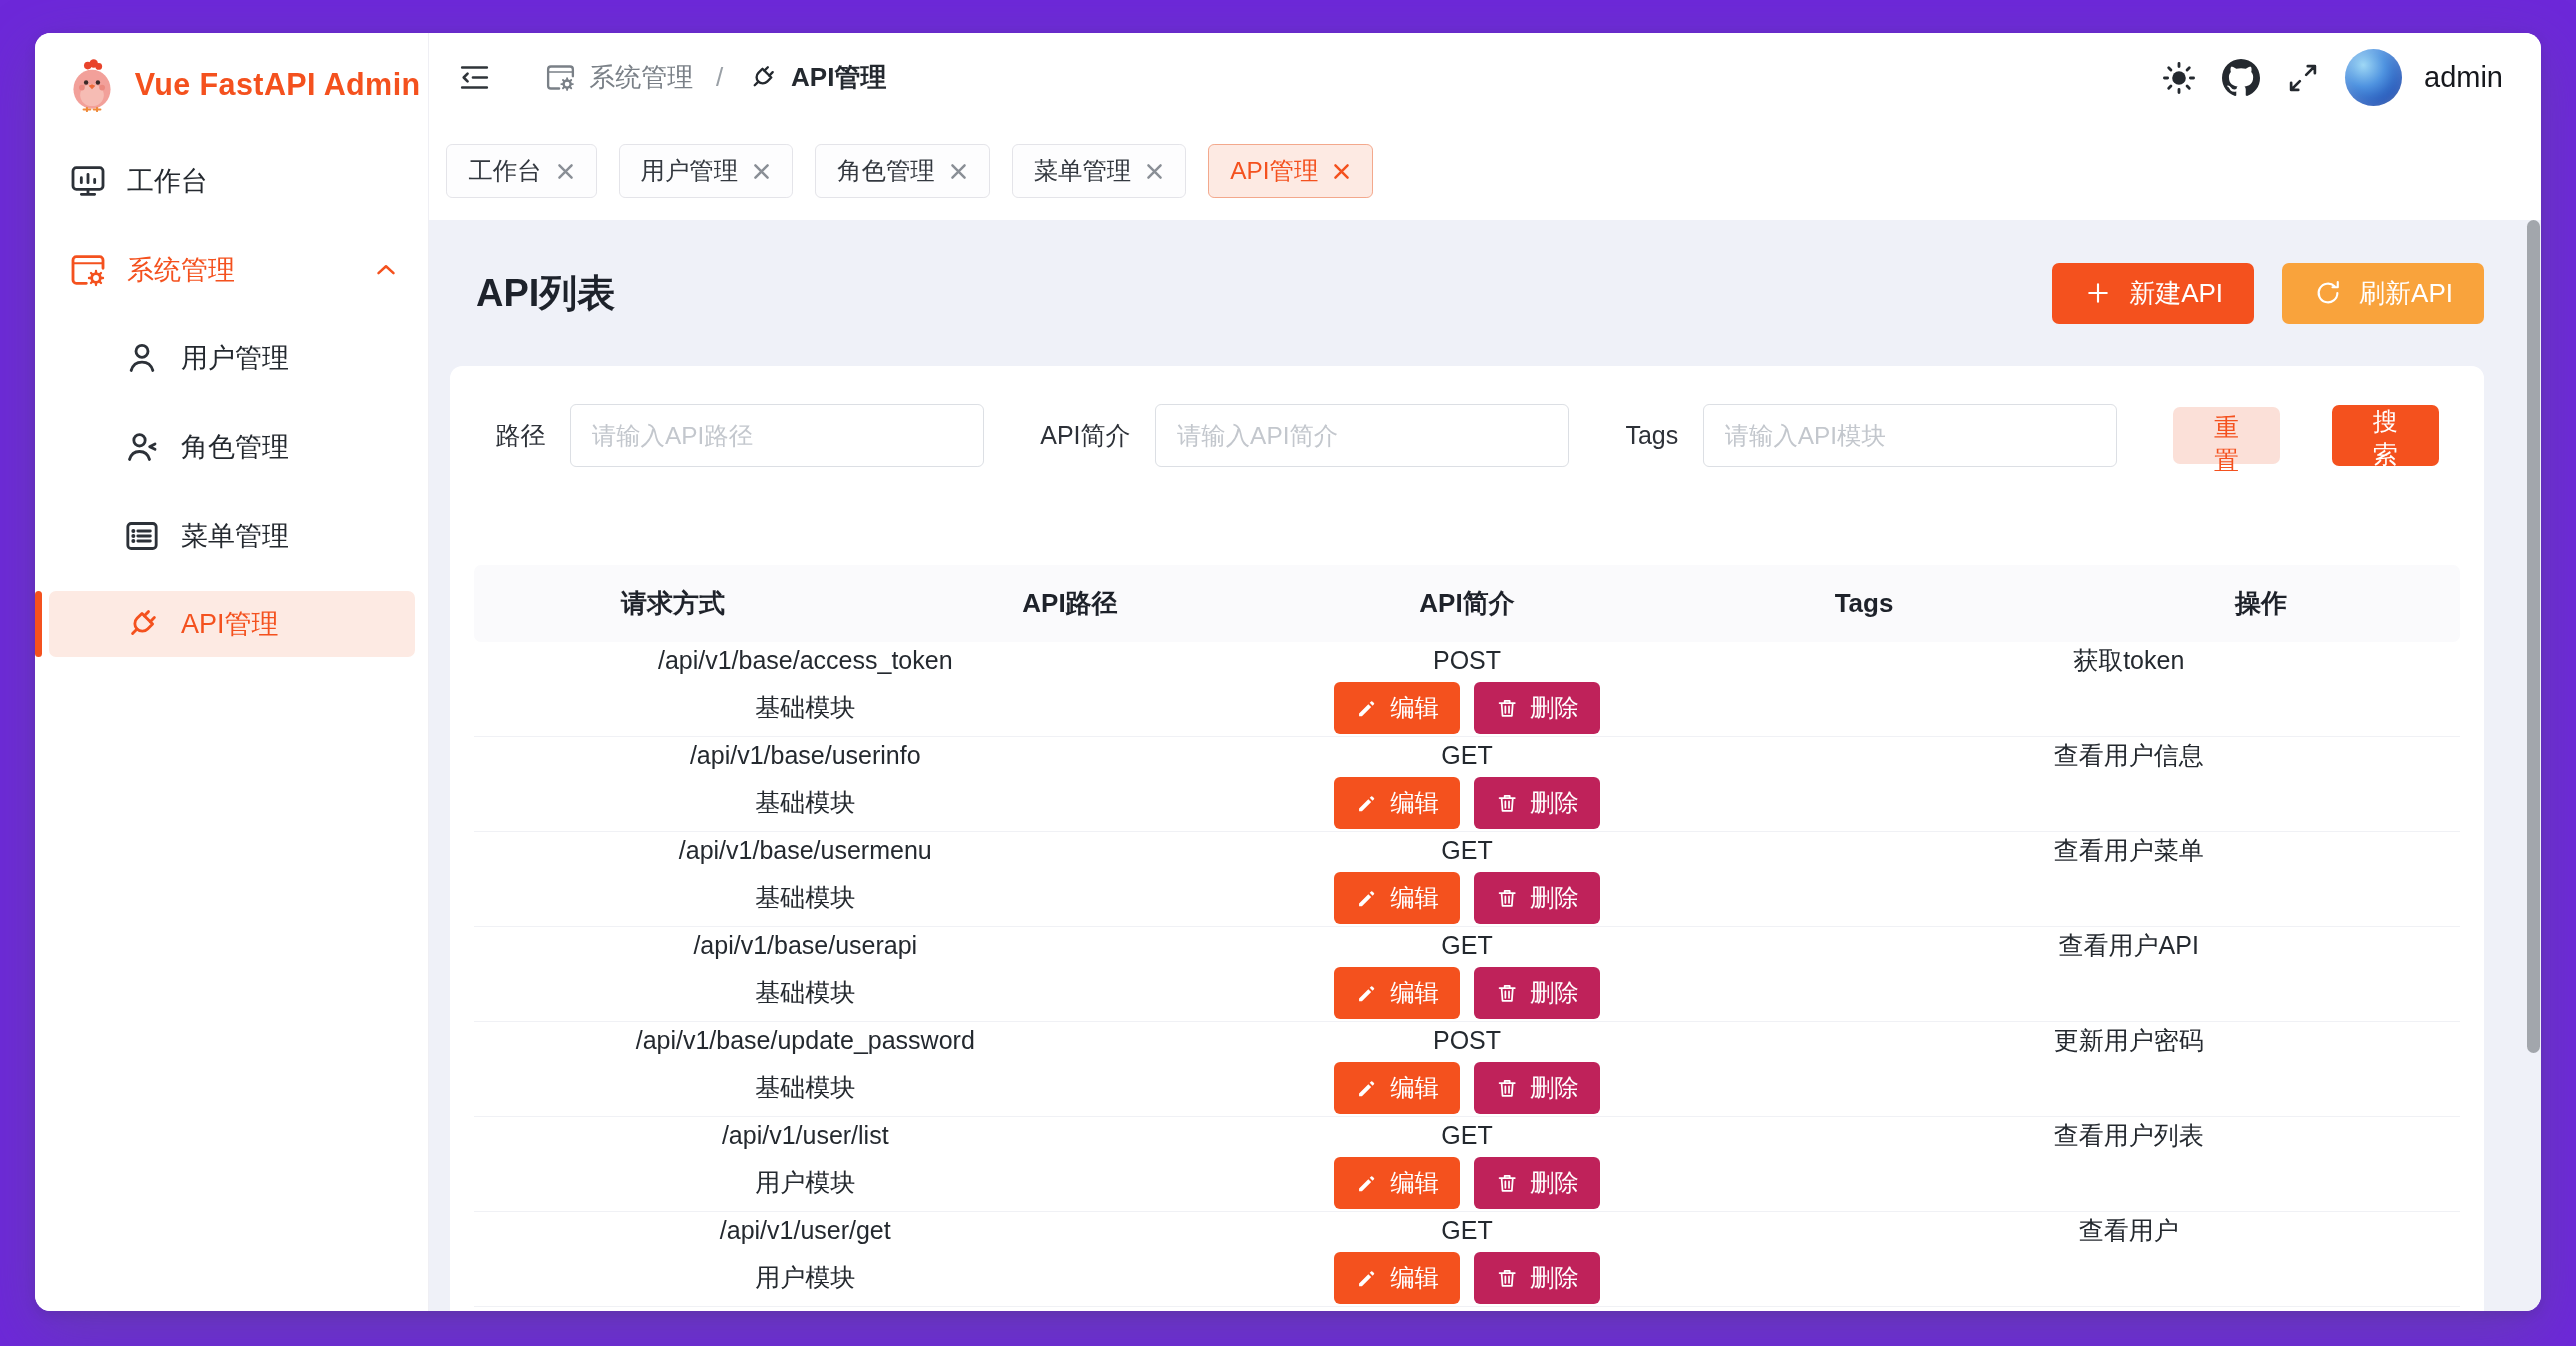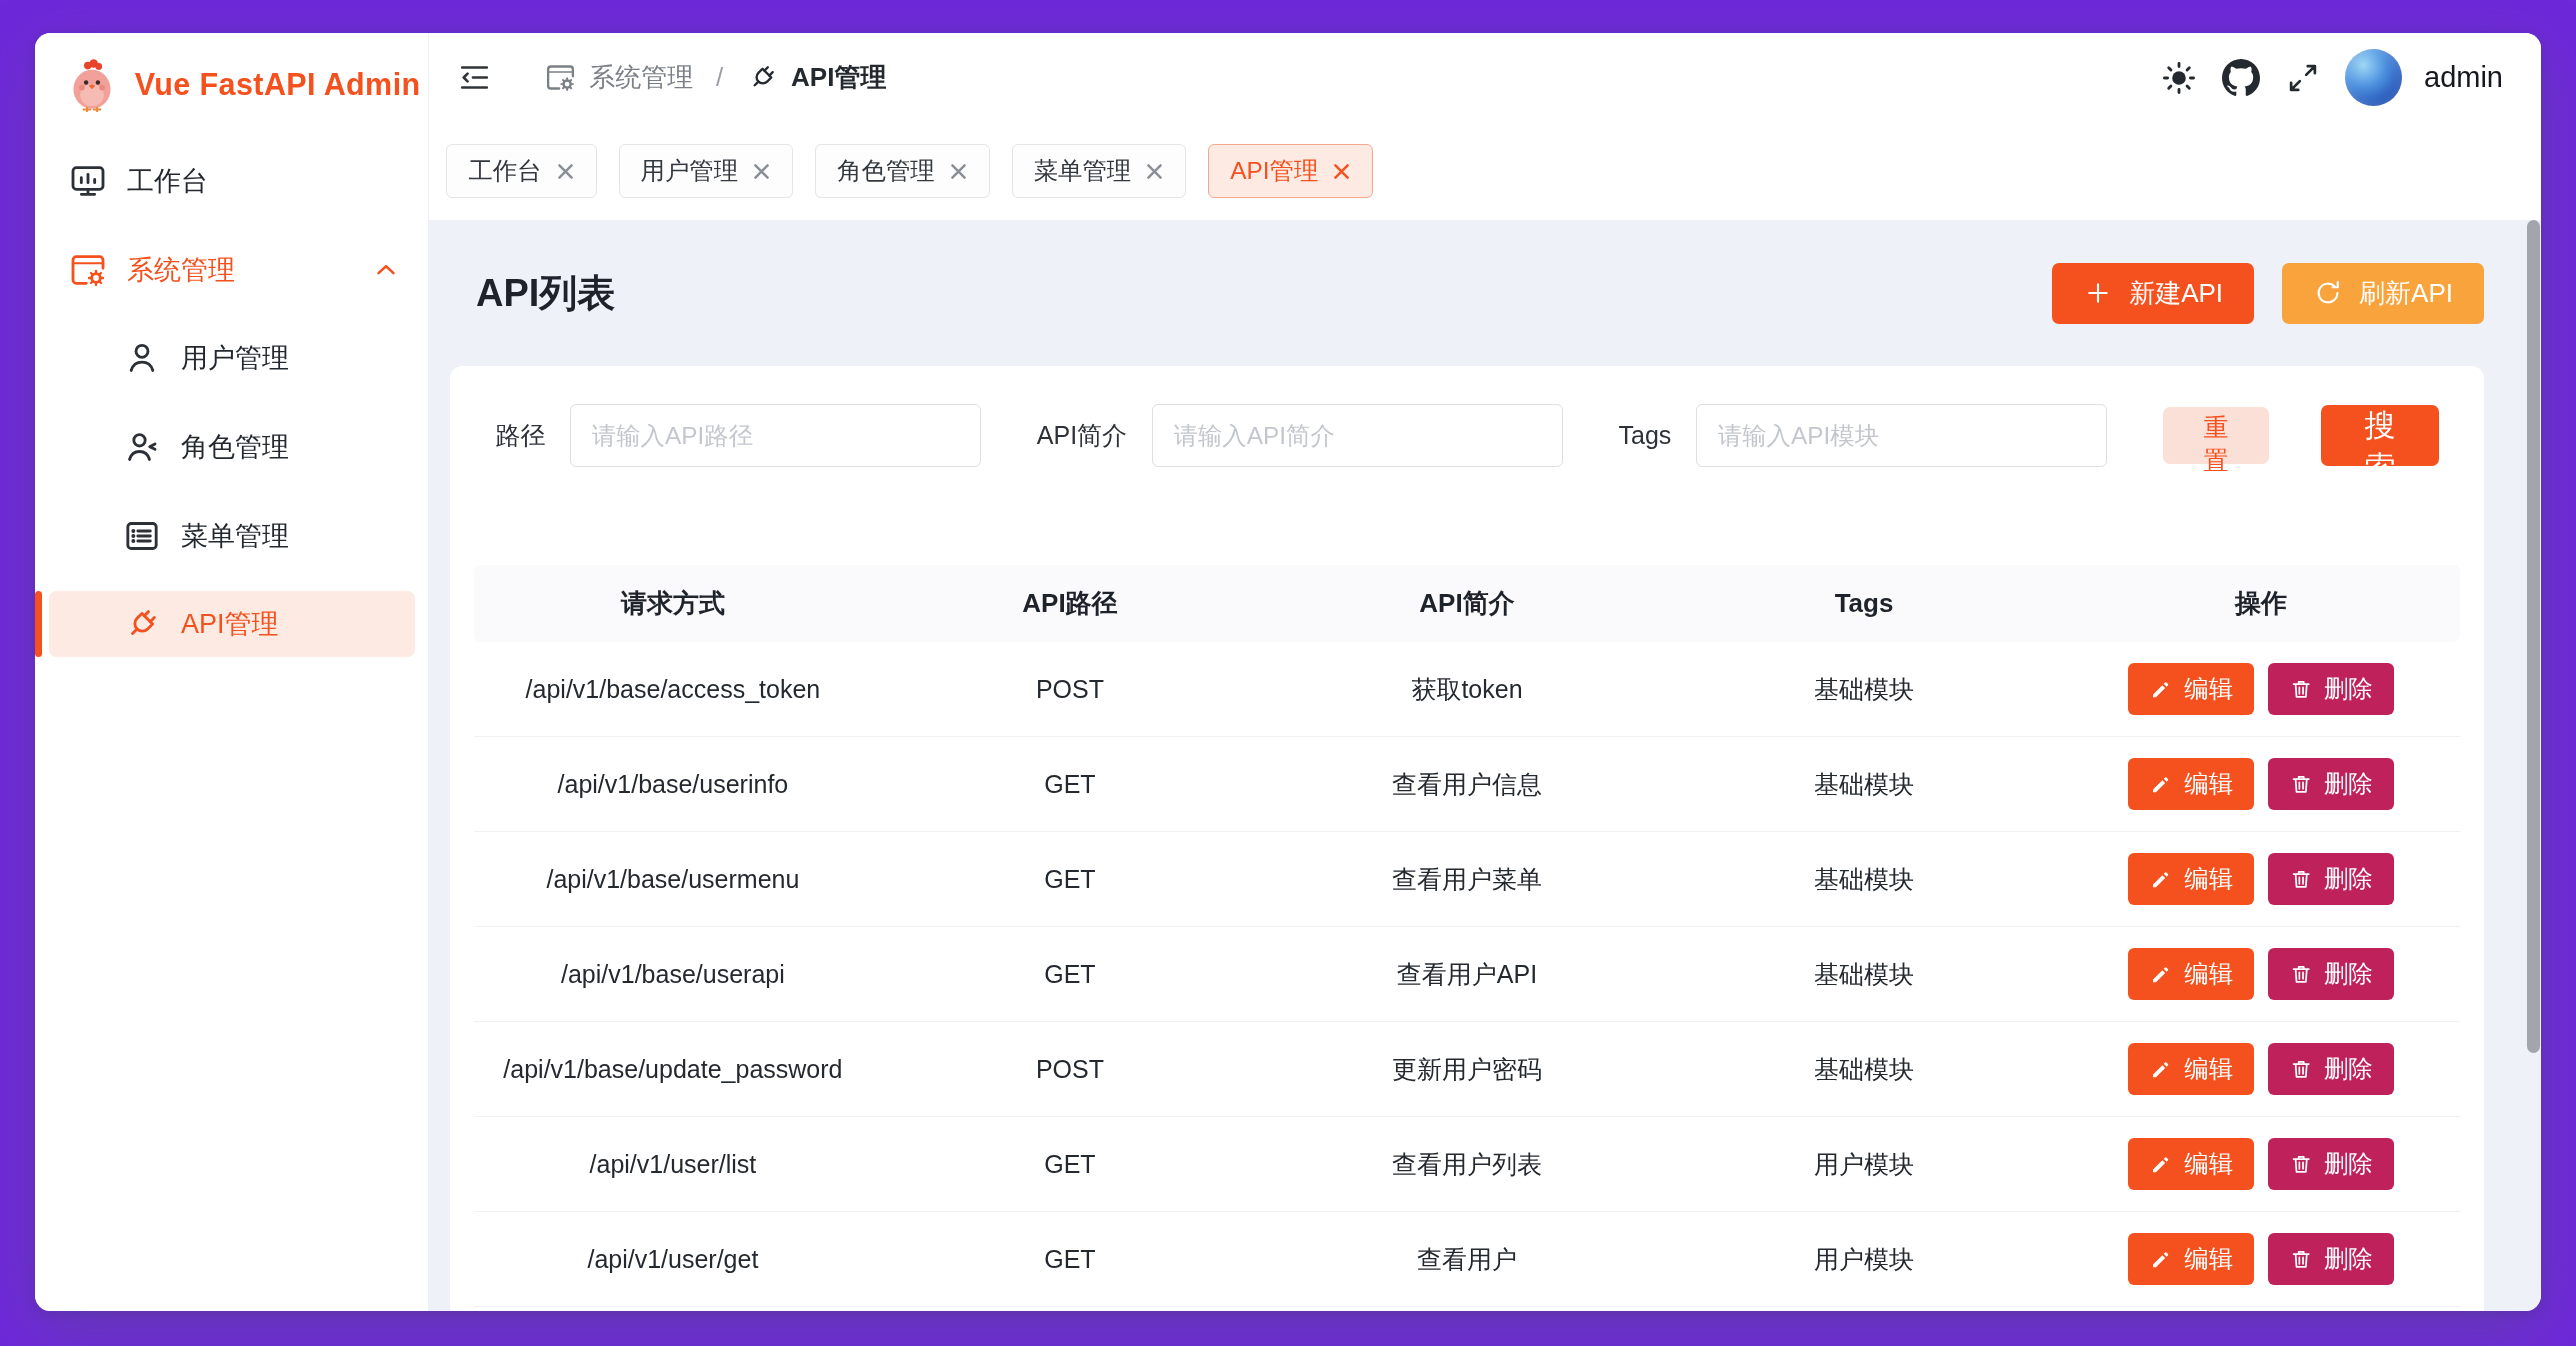--- a/index.html
+++ b/index.html
@@ -62,26 +62,26 @@
   .btn.refresh{background:var(--warning);}
 
   .card{background:#fff;border-radius:12.2px;padding:38px 24.4px 0 24.4px;min-height:1045px;}
 
   
   .search-row{display:flex;align-items:center;padding:0 21px 0 21px;height:63px;margin-bottom:98px;}
   .f-label{font-size:25px;color:#2d3138;margin-right:24.4px;white-space:nowrap;}
   .f-input{width:440px;height:63px;margin-right:56px;border:0.9px solid #dcdfe4;border-radius:6.1px;background:#fff;padding:0 21px;font-size:24.4px;color:#33383f;font-family:inherit;outline:none;}
   .f-input::placeholder{color:#c3c7cd;}
   .btn-reset{margin-left:auto;height:57px;padding:4px 30px;border:none;border-radius:7px;background:#fbe0d8;color:var(--primary);font-size:25px;cursor:pointer;font-family:inherit;}
-  .btn-search{margin-left:52px;height:61px;padding:0 30px;border:none;border-radius:7px;background:var(--primary);color:#fff;font-size:31px;cursor:pointer;font-family:inherit;}
+  .btn-search{margin-left:52px;height:61px;padding:0 30px;border:none;border-radius:7px;background:var(--primary);color:#fff;font-size:25px;cursor:pointer;font-family:inherit;}
 
   
   .tbl-head{display:grid;grid-template-columns:repeat(5,1fr);height:77px;align-items:center;background:#fafafc;border-radius:7px;}
   .tbl-head .th{text-align:center;font-size:26px;font-weight:700;color:#1e222a;}
-  .trow{display:grid;grid-template-columns:repeat(5,1fr);height:95px;align-items:center;border-bottom:1.7px solid #f0f1f5;}
+  .trow{display:grid;grid-template-columns:repeat(3,1fr);height:95px;align-items:center;border-bottom:1.7px solid #f0f1f5;}
   .trow .td{text-align:center;font-size:25px;color:#24292f;overflow:hidden;text-overflow:ellipsis;white-space:nowrap;}
   .actions{display:flex;justify-content:center;gap:14px;}
   .row-btn{display:inline-flex;align-items:center;gap:10.5px;height:52px;padding:0 21px;border:none;border-radius:6.1px;color:#fff;font-size:24.4px;cursor:pointer;font-family:inherit;}
   .row-btn svg{width:24.4px;height:24.4px;}
   .row-btn.edit{background:var(--primary);}
   .row-btn.del{background:var(--danger);}
 
   
   .scrollbar-thumb{position:absolute;top:187px;right:0.9px;width:13px;height:833px;border-radius:7px;background:#a2a6ac;cursor:pointer;}
 

